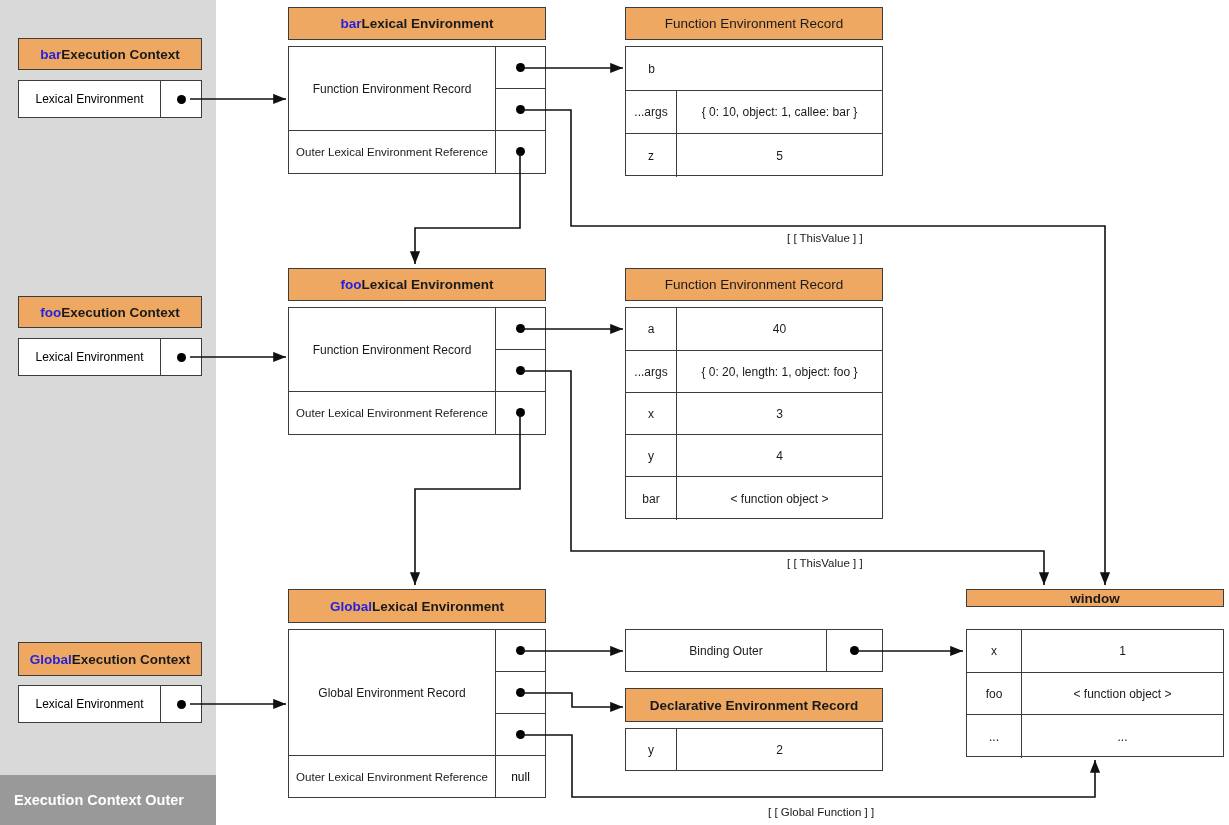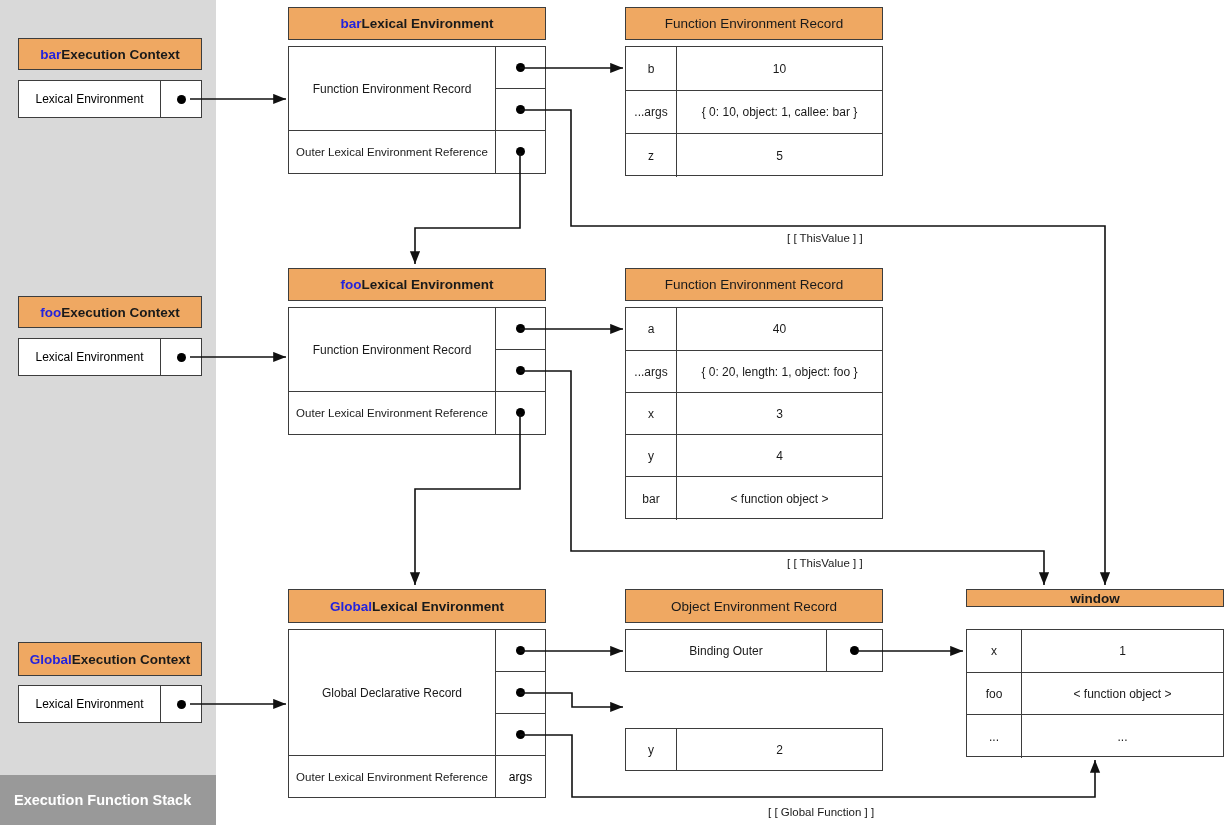--- a/index.html
+++ b/index.html
@@ -37,21 +37,21 @@
 
   svg.wires{position:absolute;left:0;top:0;width:1229px;height:825px;pointer-events:none;}
   .wlbl{position:absolute;font-size:11.5px;color:#1a1a1a;white-space:nowrap;}
 </style>
 </head>
 <body>
 
 <div id="canvas">
 
   <div class="stack-bg"></div>
-  <div class="stack-label">Execution Function Stack</div>
+  <div class="stack-label">Execution Context Outer</div>
 
   <div class="hdr" style="left:18px;top:38px;width:184px;height:32px;">
     <span class="kw">bar</span>
       <span> Execution Context</span>
   </div>
   <div class="ecbox" style="left:18px;top:80px;width:184px;height:38px;">
     <div class="l">Lexical Environment</div>
     <div class="r">
         <span class="dot"></span>
       </div>
@@ -98,21 +98,20 @@
       <div class="rcell" style="height:41px;">
           <span class="dot"></span>
         </div>
     </div>
   </div>
 
   <div class="hdr plain" style="left:625px;top:7px;width:258px;height:33px;">Function Environment Record</div>
   <div class="tbl" style="left:625px;top:46px;width:258px;height:130px;">
     <div class="row" style="height:44px;">
       <div class="cell" style="width:51px;">b</div>
-      <div class="cell" style="flex:1;">10</div>
     </div>
     <div class="row" style="height:43px;">
       <div class="cell" style="width:51px;">...args</div>
       <div class="cell" style="flex:1;">{ 0: 10, object: 1, callee: bar }</div>
     </div>
     <div class="row" style="height:43px;">
       <div class="cell" style="width:51px;">z</div>
       <div class="cell" style="flex:1;">5</div>
     </div>
   </div>
@@ -162,47 +161,47 @@
       <div class="cell" style="flex:1;">&lt; function object &gt;</div>
     </div>
   </div>
 
   <div class="hdr" style="left:288px;top:589px;width:258px;height:34px;">
     <span class="kw">Global</span>
       <span> Lexical Environment</span>
   </div>
   <div class="lexbox" style="left:288px;top:629px;width:258px;height:169px;">
     <div class="lexleft" style="width:207px;">
-      <div class="lcell sep" style="height:126px;">Global Declarative Record</div>
+      <div class="lcell sep" style="height:126px;">Global Environment Record</div>
       <div class="lcell" style="height:41px;font-size:11.5px;">Outer Lexical Environment Reference</div>
     </div>
     <div class="lexright" style="width:49px;">
       <div class="rcell sep" style="height:42px;">
           <span class="dot"></span>
         </div>
       <div class="rcell sep" style="height:42px;">
           <span class="dot"></span>
         </div>
       <div class="rcell sep" style="height:42px;">
           <span class="dot"></span>
         </div>
-      <div class="rcell" style="height:41px;font-size:12px;">args</div>
-    </div>
-  </div>
-
-  <div class="hdr plain" style="left:625px;top:589px;width:258px;height:34px;">Object Environment Record</div>
+      <div class="rcell" style="height:41px;font-size:12px;">null</div>
+    </div>
+  </div>
+
   <div class="tbl" style="left:625px;top:629px;width:258px;height:43px;">
     <div class="row" style="height:100%;">
       <div class="cell" style="flex:1;">Binding Outer</div>
       <div class="cell" style="width:55px;">
           <span class="dot"></span>
         </div>
     </div>
   </div>
 
+  <div class="hdr" style="left:625px;top:688px;width:258px;height:34px;">Declarative Environment Record</div>
   <div class="tbl" style="left:625px;top:728px;width:258px;height:43px;">
     <div class="row" style="height:100%;">
       <div class="cell" style="width:51px;">y</div>
       <div class="cell" style="flex:1;">2</div>
     </div>
   </div>
 
   <div class="hdr" style="left:966px;top:589px;width:258px;height:18px;">window</div>
   <div class="tbl" style="left:966px;top:629px;width:258px;height:128px;">
     <div class="row" style="height:43px;">

